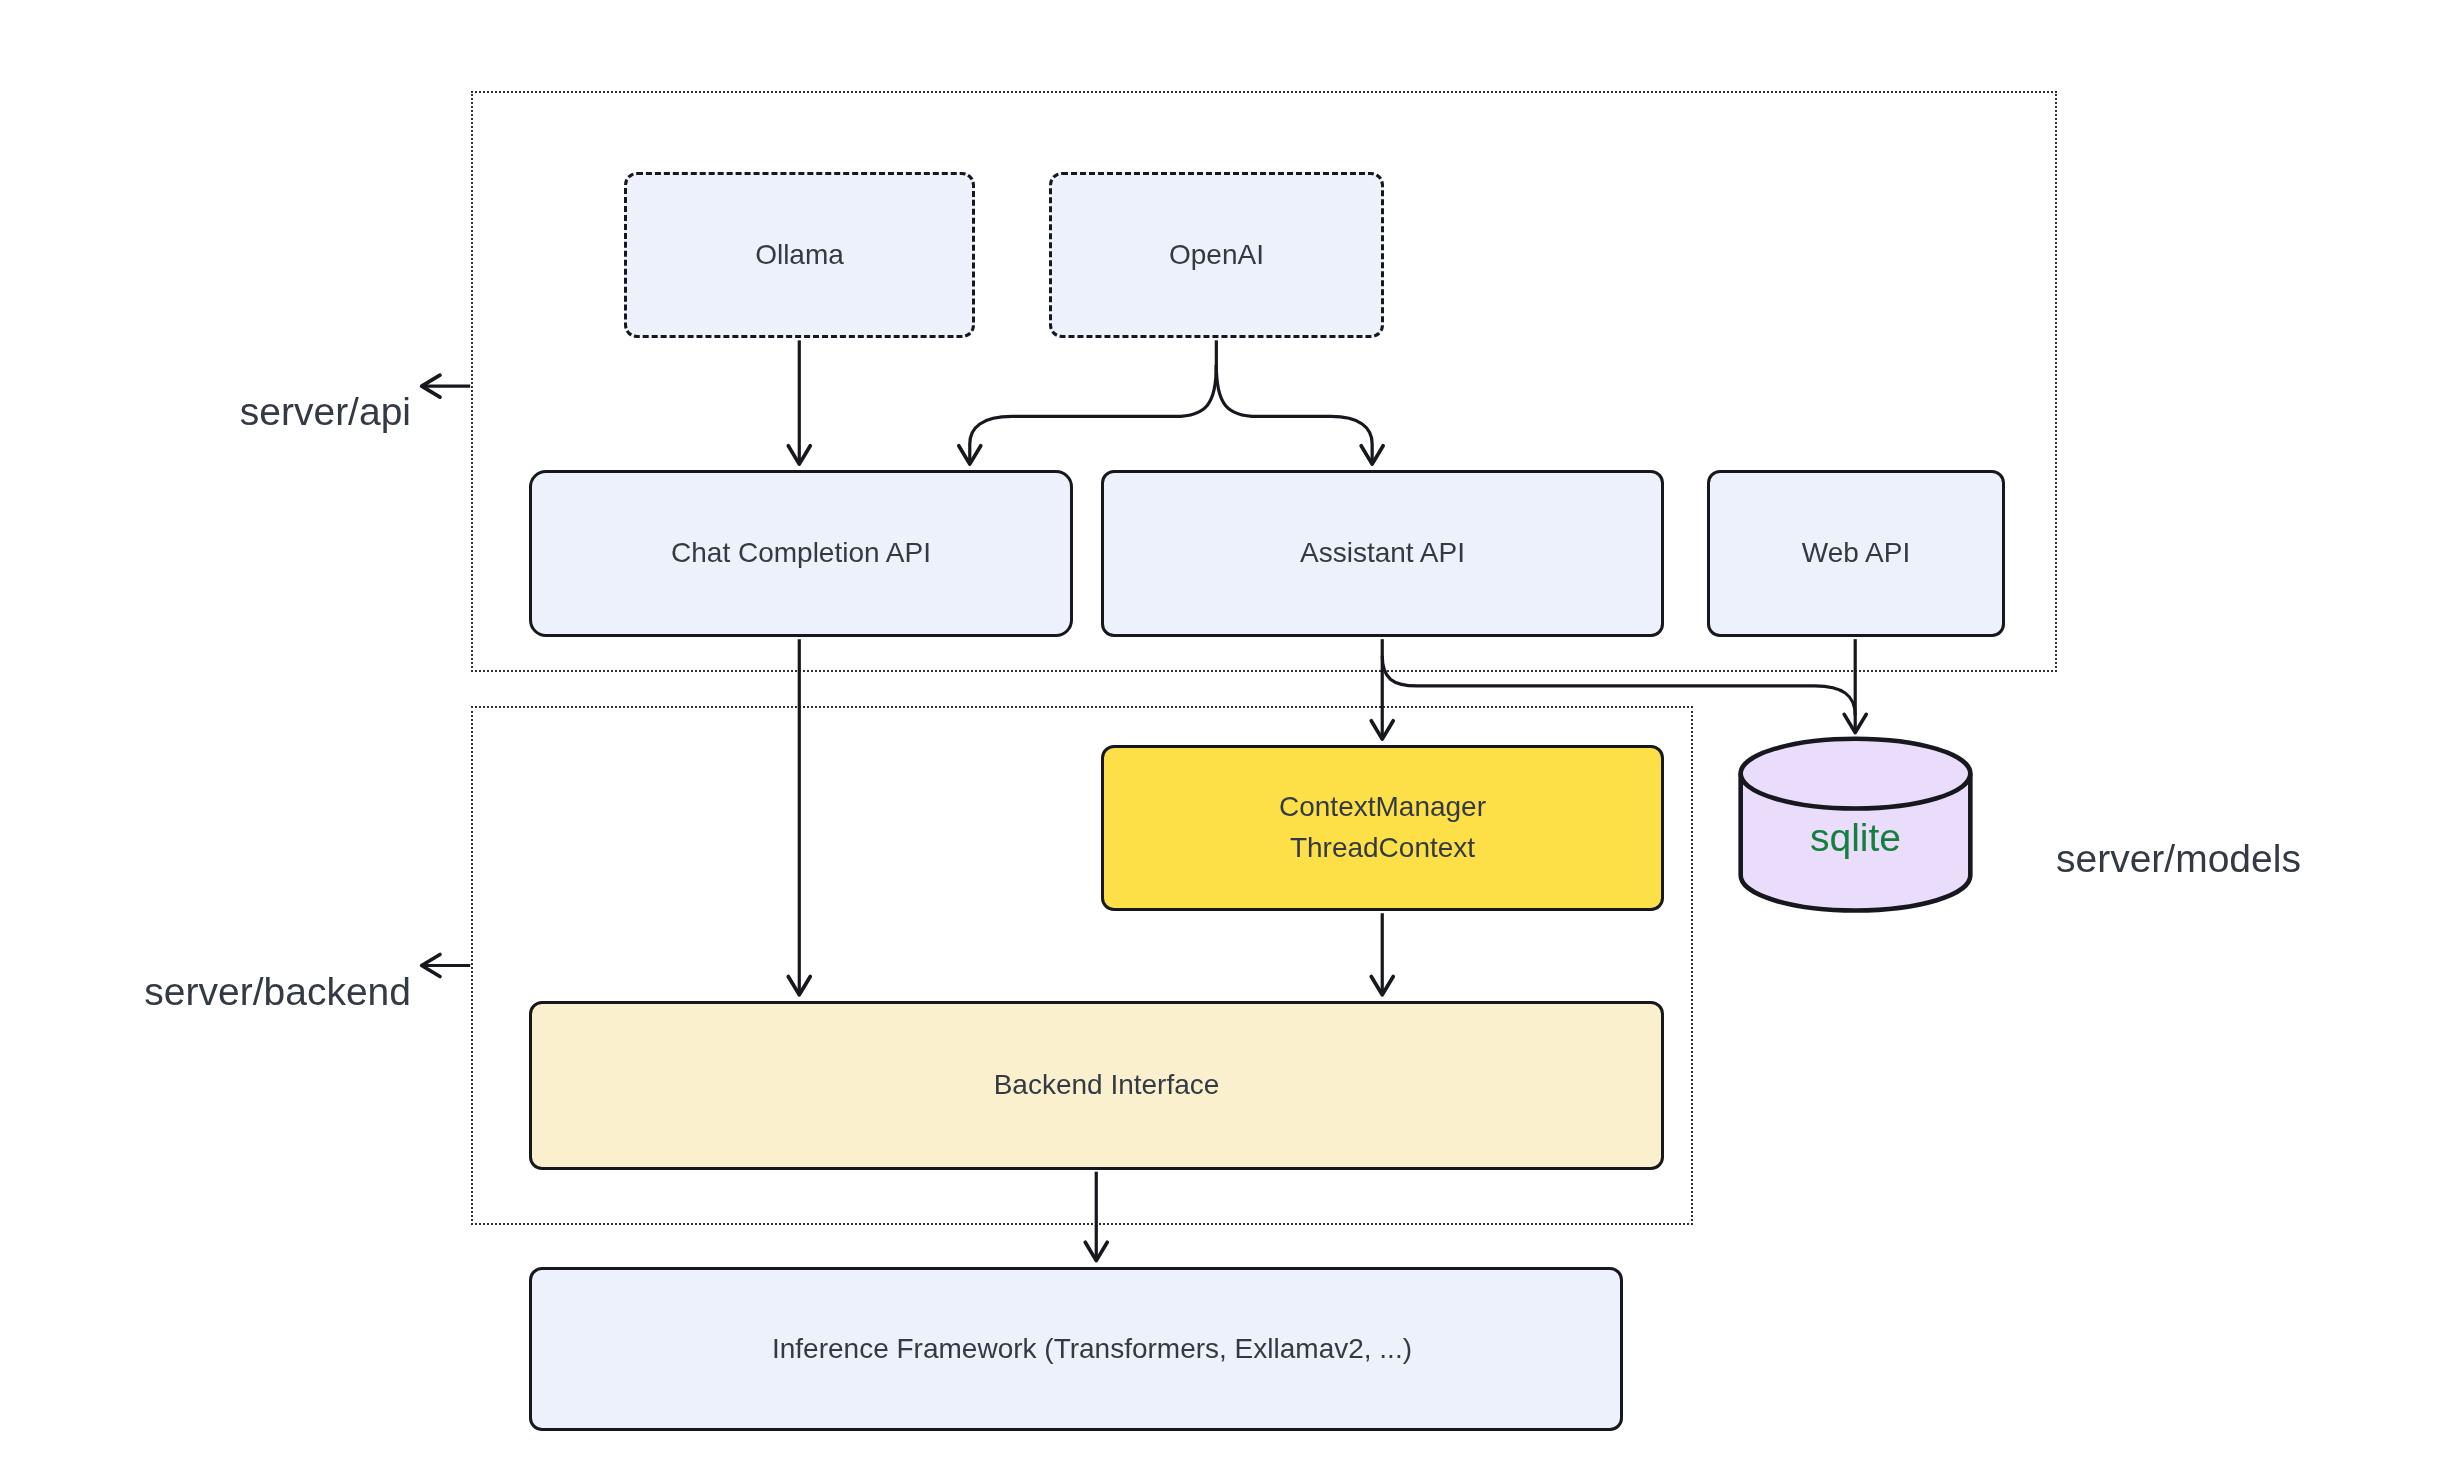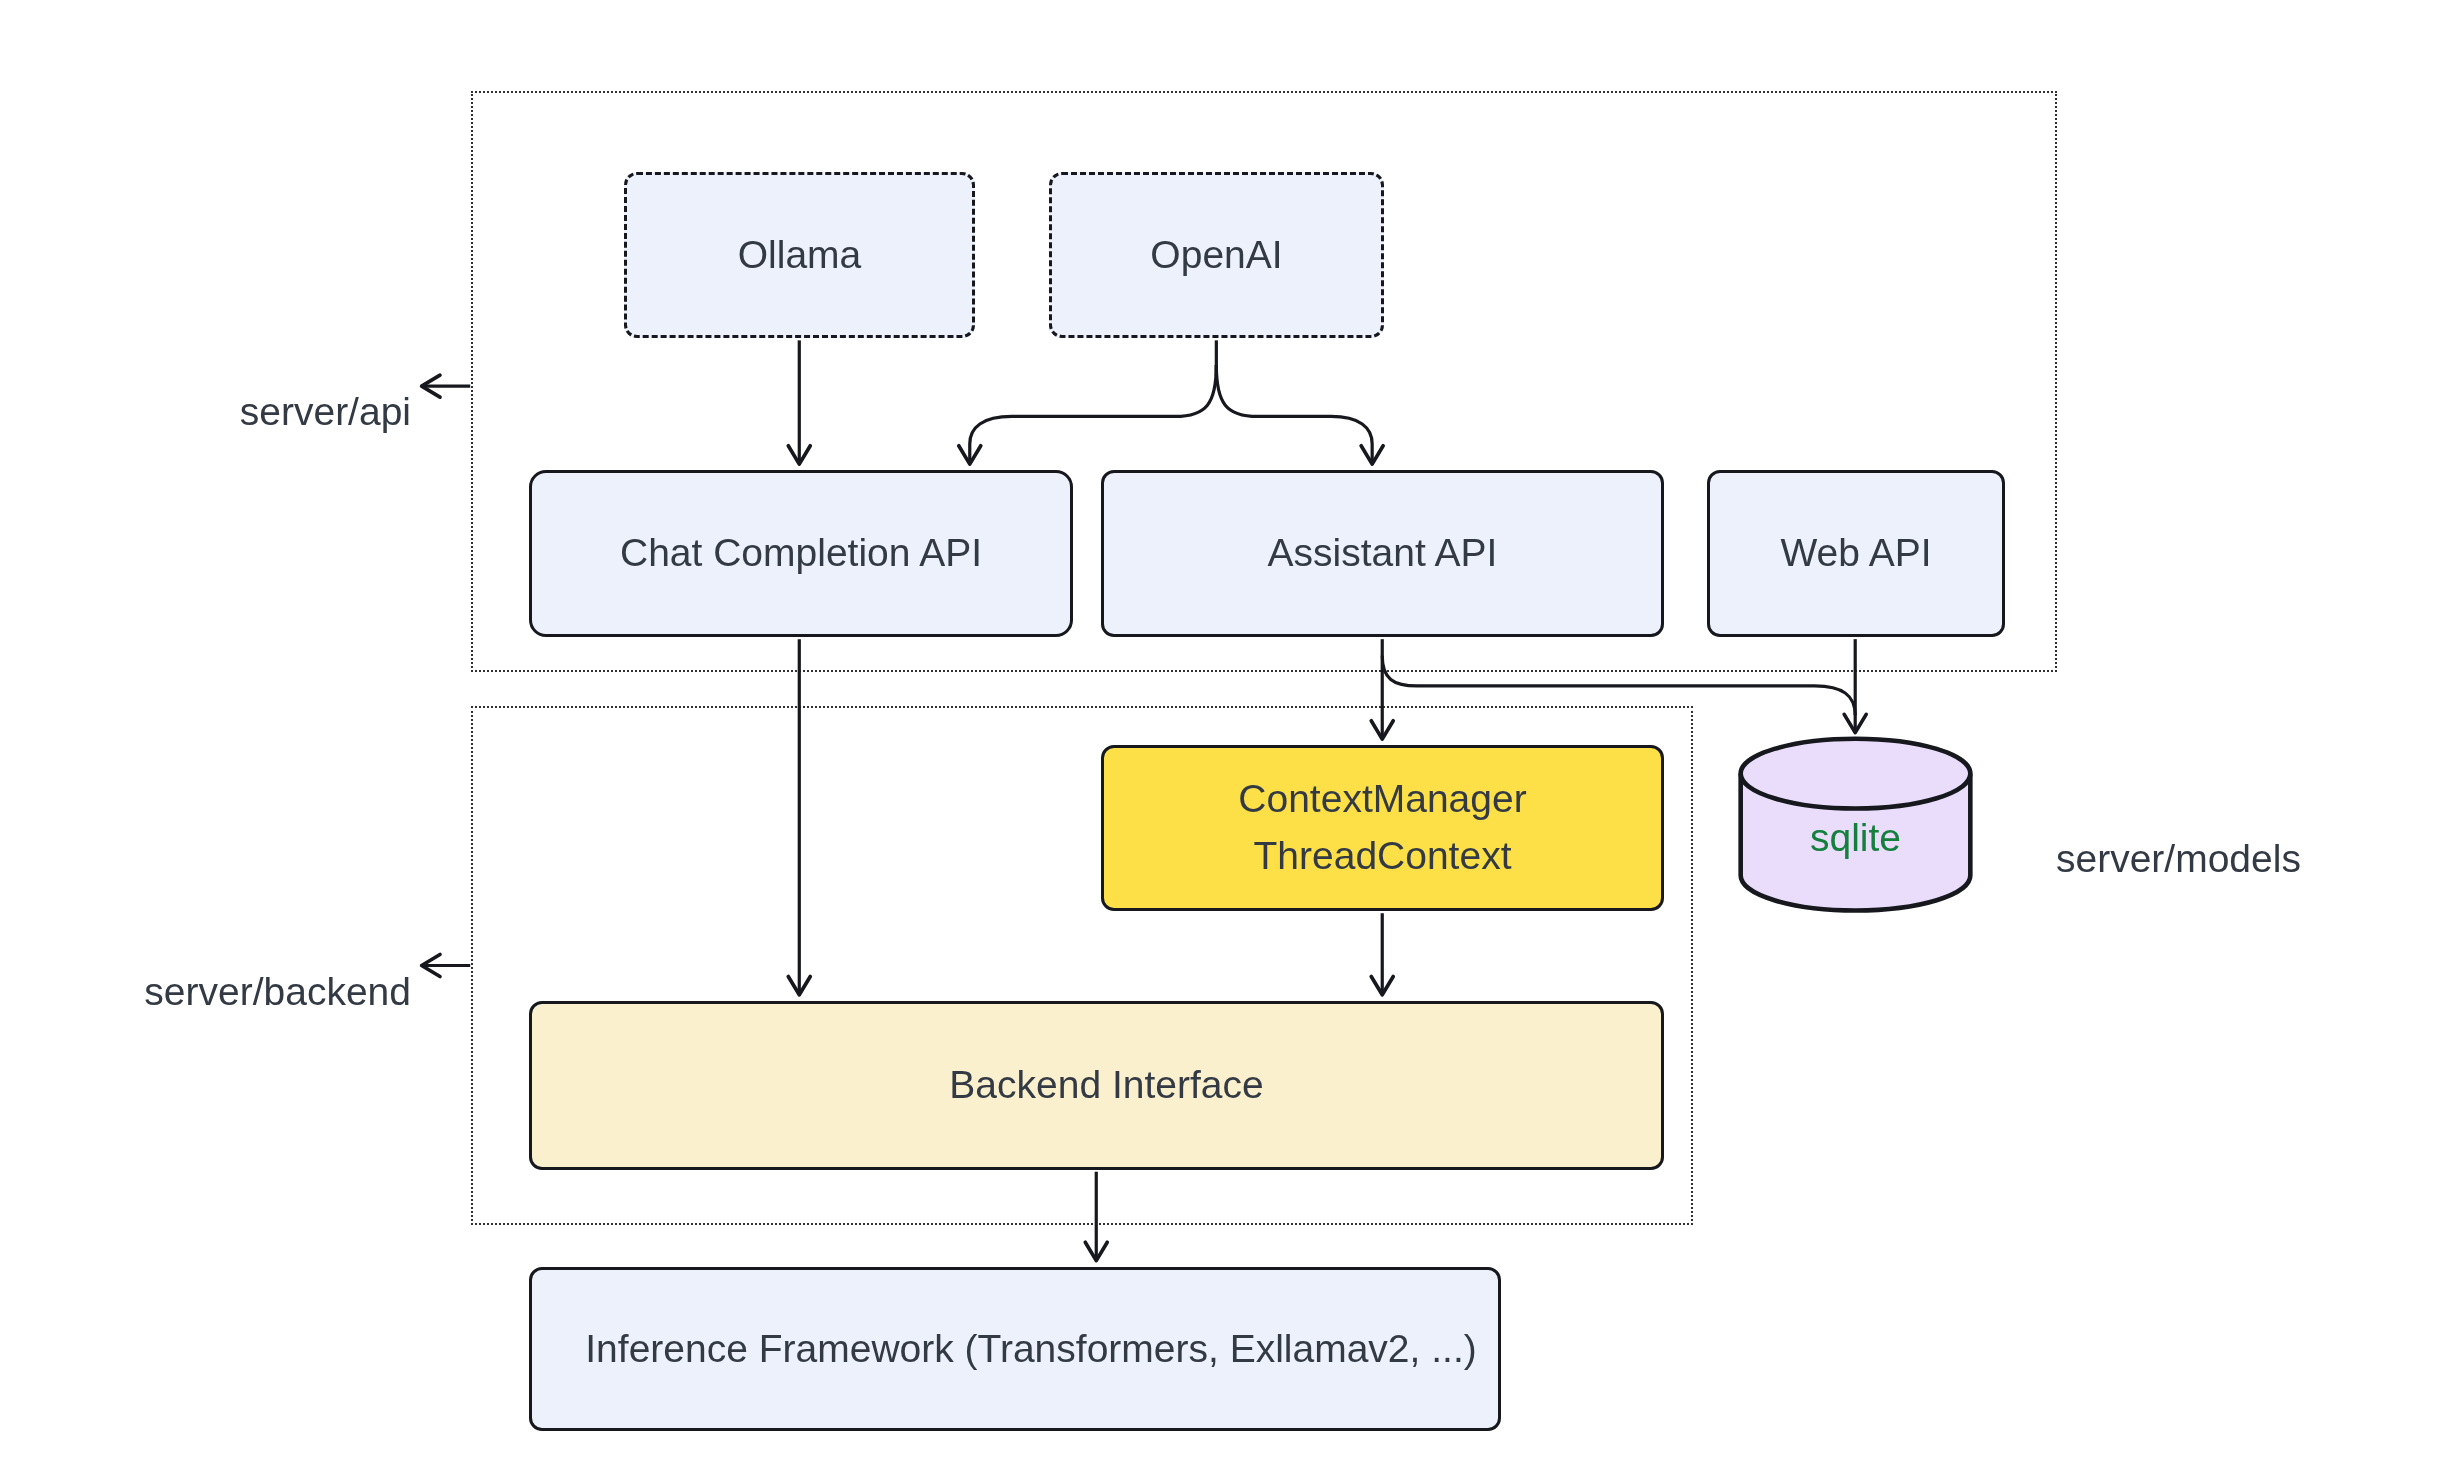--- a/index.html
+++ b/index.html
@@ -17,21 +17,21 @@
     border: 2.8px dotted #2f2f2f;
   }
   .node {
     position: absolute;
     display: flex;
     align-items: center;
     justify-content: center;
     text-align: center;
     border: 3.7px solid #16181D;
     border-radius: 13px;
-    font-size: 39px;
+    font-size: 28px;
     line-height: 1.45;
     color: #333A44;
     box-sizing: border-box;
     white-space: pre-line;
   }
   .fill-blue   { background: #ECF1FB; }
   .fill-green  { background: #fde047; }
   .fill-yellow { background: #FAF0CD; }
   .dashed { border-style: dashed; }
 
@@ -106,21 +106,21 @@
 
   <div class="node fill-blue" style="left:1101px; top:470px; width:563px; height:167px;">Assistant API</div>
 
   <div class="node fill-blue" style="left:1707px; top:470px; width:298px; height:167px;">Web API</div>
 
   <div class="node fill-green" style="left:1101px; top:745px; width:563px; height:166px;">ContextManager
 ThreadContext</div>
 
   <div class="node fill-yellow" style="left:529px; top:1001px; width:1135px; height:169px;padding-left:20px;">Backend Interface</div>
 
-  <div class="node fill-blue" style="left:529px; top:1267px; width:972px; height:164px;padding-left:32px;">Inference Framework (Transformers, Exllamav2, ...)</div>
+  <div class="node fill-blue" style="left:529px; top:1267px; width:1094px; height:164px;padding-left:32px;">Inference Framework (Transformers, Exllamav2, ...)</div>
 
   <div class="cylinder-wrap">
     <svg width="237" height="181" viewBox="0 0 258 197">
       <path d="M 4 42 L 4 153 A 125 38 0 0 0 254 153 L 254 42" fill="#E9DDFB" stroke="#16181D" stroke-width="5"></path>
       <ellipse cx="129" cy="42" rx="125" ry="38" fill="#E9DDFB" stroke="#16181D" stroke-width="5"></ellipse>
     </svg>
     <div class="cylinder-label">sqlite</div>
   </div>
 
   <div class="side-label align-right" style="left:138px; top:361px; width:273px;">server/api</div>

